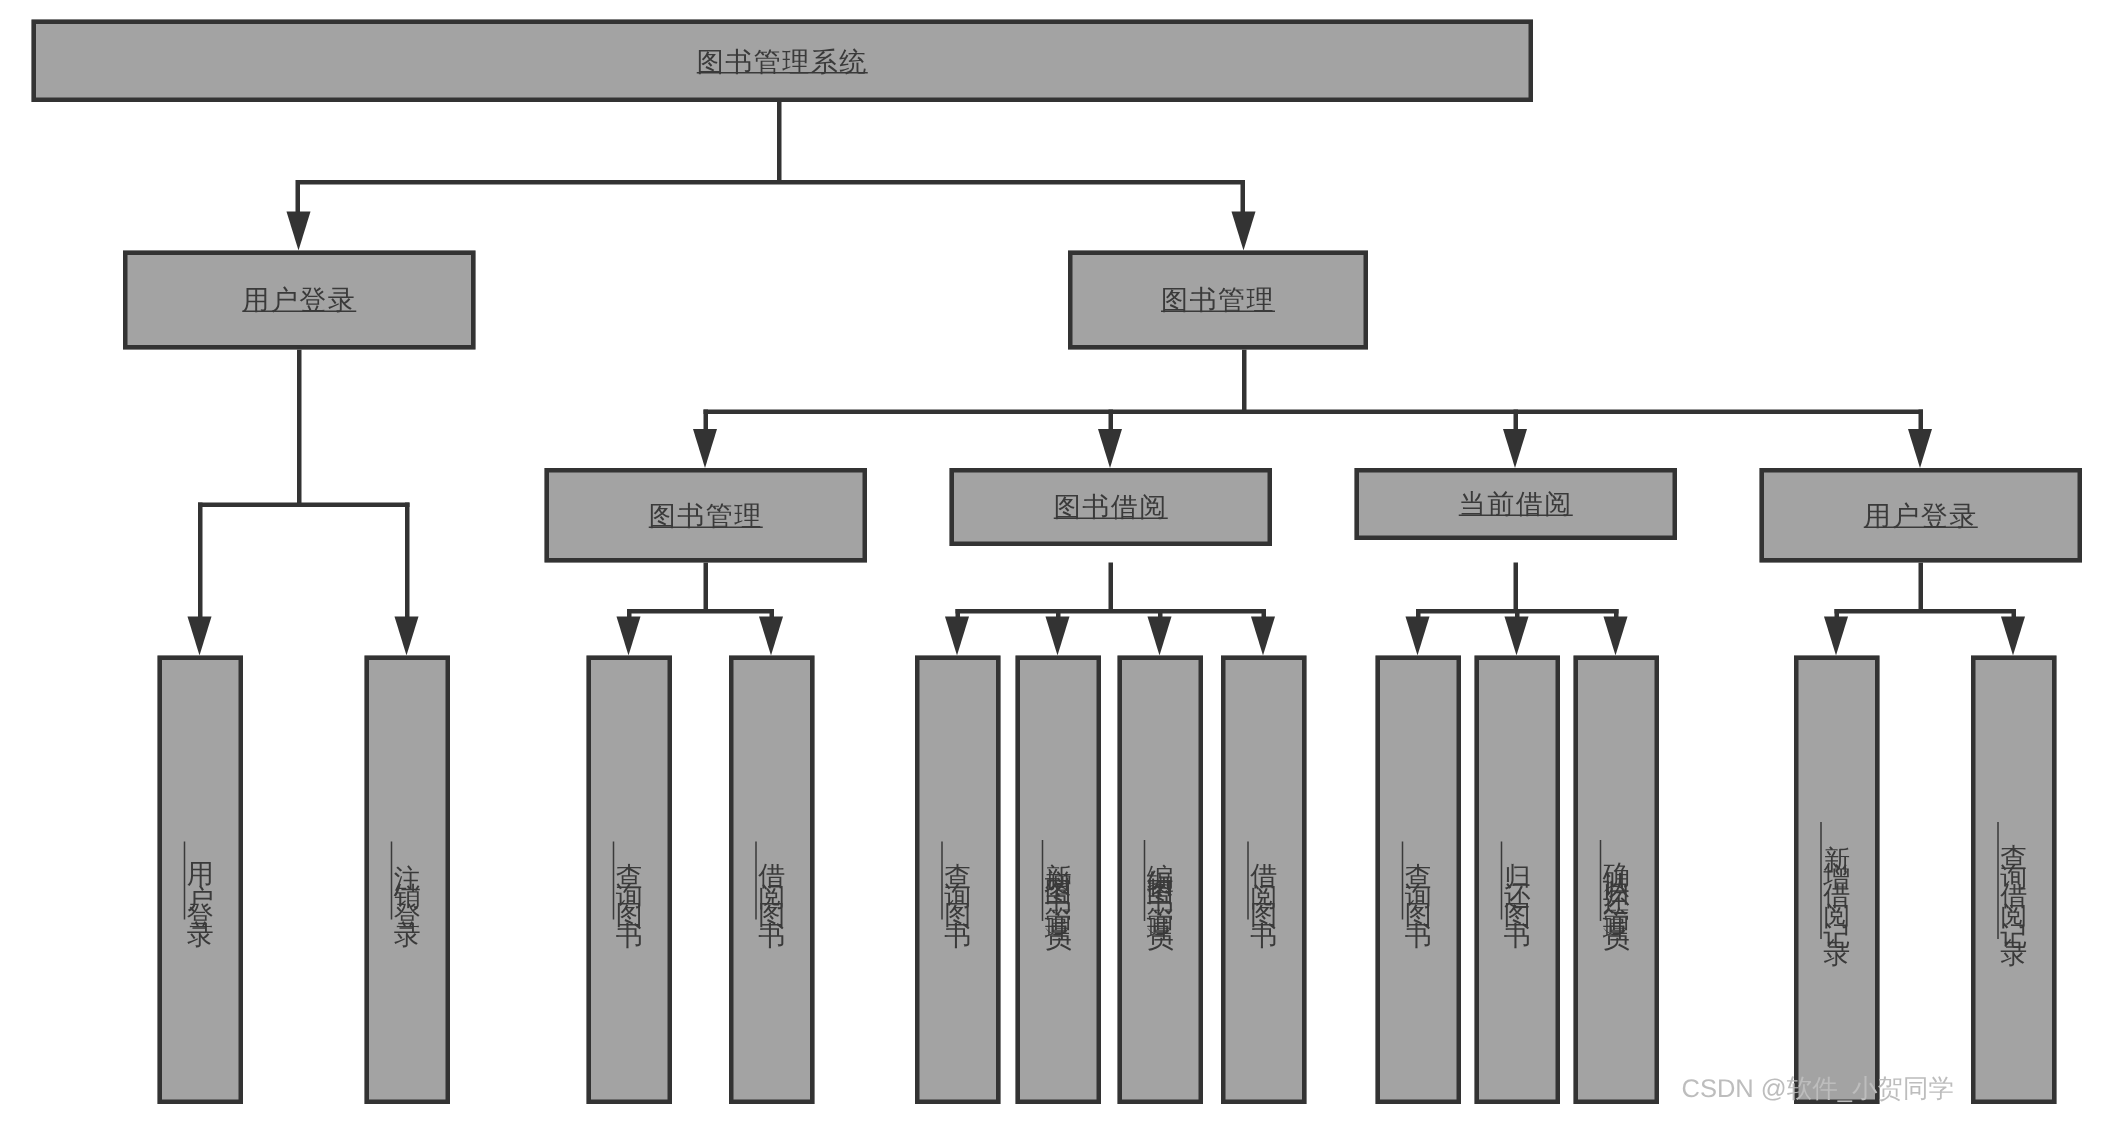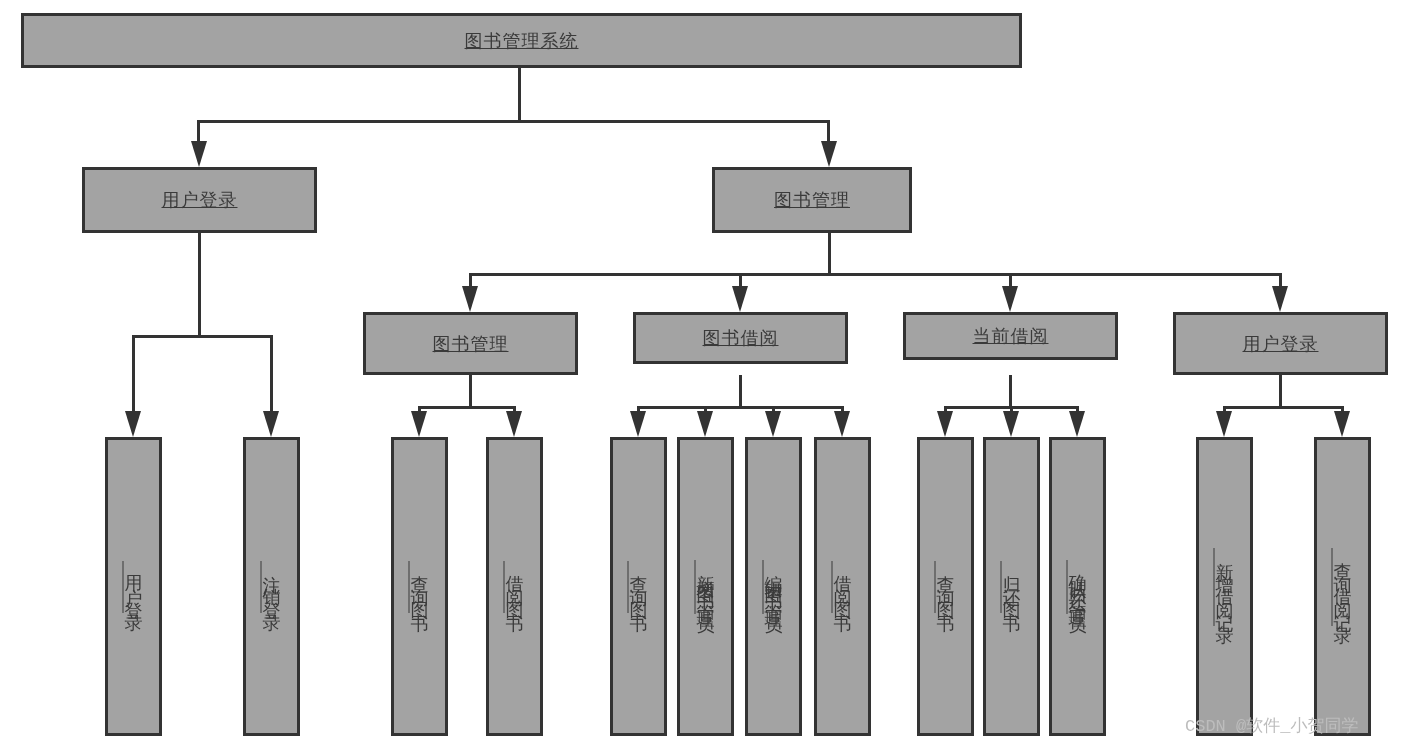--- a/index.html
+++ b/index.html
@@ -40,27 +40,26 @@
   .vline{position:absolute;width:3px;background:var(--line);z-index:1;}
   .hline{position:absolute;height:3px;background:var(--line);z-index:1;}
   .arrow{
     position:absolute;width:0;height:0;z-index:1;
     border-left:8px solid transparent;
     border-right:8px solid transparent;
     border-top:26px solid var(--line);
   }
   .watermark{
     position:absolute;
-    left:1185px;top:714px;
+    left:1121px;top:714px;
     font-size:17px;
     color:var(--wm);
     letter-spacing:0px;
     white-space:nowrap;
     z-index:5;
-    font-family:Liberation Mono, monospace;
   }
 </style>
 </head>
 <body>
 
 <div class="stage">
 
   <div class="box root-box" style="left:21px;top:13px;width:1001px;height:55px;">图书管理系统</div>
 
   <div class="vline" style="left:518px;top:68px;height:52px;"></div>

